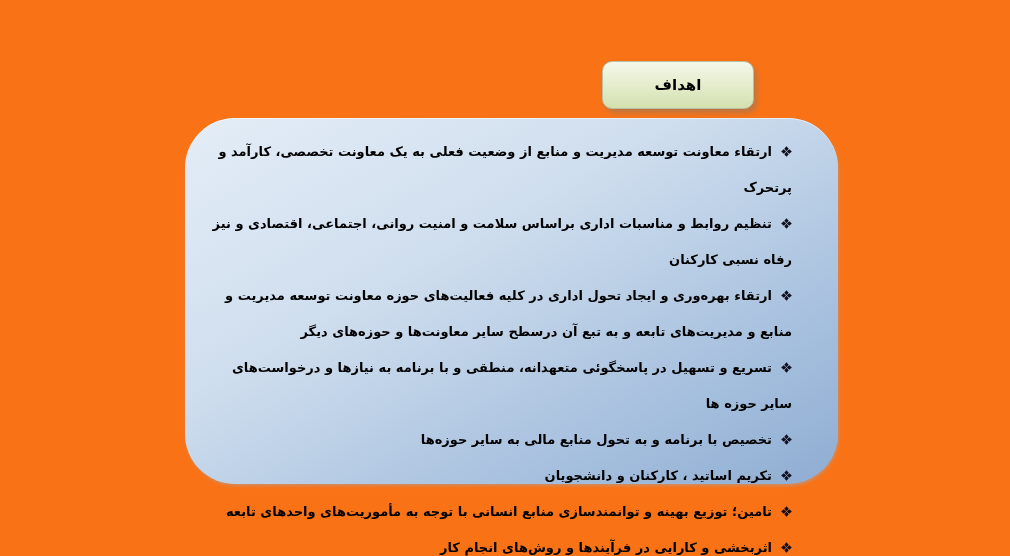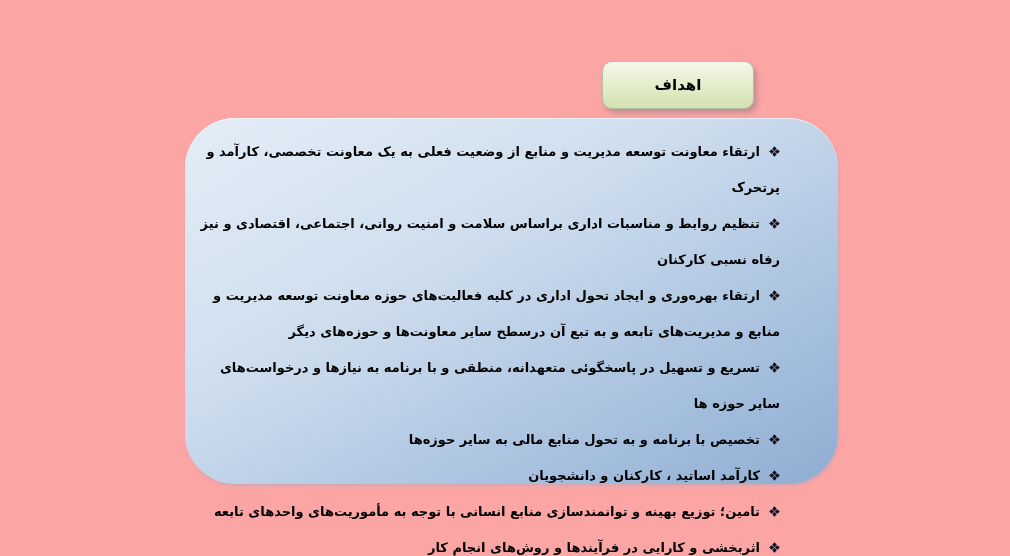--- a/index.html
+++ b/index.html
@@ -1,20 +1,20 @@
 <!DOCTYPE html>
 <html lang="fa"><head>
 <meta charset="utf-8">
 <style>
   html,body { margin:0; padding:0; }
   body { width:1010px; height:556px; background:#ffffff; font-family:"DejaVu Sans", sans-serif; }
 
   .slide {
     position:relative; width:1010px; height:556px;
-    background:#fca5a5; overflow:hidden;
+    background:#f97316; overflow:hidden;
   }
 
   .title-box {
     position:absolute; left:602px; top:61px;
     width:150px; height:46px;
     border-radius:10px;
     background:linear-gradient(to bottom, #f3f7ea 0%, #e6eecf 45%, #d3e1b0 100%);
     border:1px solid #b7bfa2;
     box-shadow:3px 4px 5px rgba(120,120,120,0.45);
     display:flex; align-items:center; justify-content:center;
@@ -24,21 +24,21 @@
     font-size:15px; font-weight:bold; color:#000000;
   }
 
   .main-box {
     position:absolute; left:185px; top:118px;
     width:653px; height:366px;
     border-radius:50px;
     background:linear-gradient(to bottom right, #e4edf7 0%, #cfdeee 38%, #a4bedd 78%, #8fadd2 100%);
     box-shadow:1px 2px 3px rgba(160,170,190,0.45), inset 0 1px 0 rgba(255,255,255,0.55);
     box-sizing:border-box;
-    padding:16px 58px 10px 14px;
+    padding:16px 46px 10px 14px;
     direction:rtl;
   }
 
   .goals-list { width:100%; }
 
   .goal-item {
     direction:rtl;
     text-align:right;
     font-size:13px;
     line-height:36px;
@@ -93,21 +93,21 @@
               <path d="M6 0.2 L8.4 3 L6 5.6 L3.6 3 Z"></path>
               <path d="M0.2 6 L3 3.6 L5.6 6 L3 8.4 Z"></path>
               <path d="M11.8 6 L9 3.6 L6.4 6 L9 8.4 Z"></path>
               <path d="M6 6.4 L8.4 9 L6 11.8 L3.6 9 Z"></path>
             </svg></span><span class="goal-text">تخصیص با برنامه و به تحول منابع مالی به سایر حوزه‌ها</span></div>
         <div class="goal-item"><span class="bullet"><svg width="11" height="11" viewBox="0 0 12 12" xmlns="http://www.w3.org/2000/svg" fill="#10101e">
               <path d="M6 0.2 L8.4 3 L6 5.6 L3.6 3 Z"></path>
               <path d="M0.2 6 L3 3.6 L5.6 6 L3 8.4 Z"></path>
               <path d="M11.8 6 L9 3.6 L6.4 6 L9 8.4 Z"></path>
               <path d="M6 6.4 L8.4 9 L6 11.8 L3.6 9 Z"></path>
-            </svg></span><span class="goal-text">کارآمد اساتید ، کارکنان و دانشجویان</span></div>
+            </svg></span><span class="goal-text">تکریم اساتید ، کارکنان و دانشجویان</span></div>
         <div class="goal-item"><span class="bullet"><svg width="11" height="11" viewBox="0 0 12 12" xmlns="http://www.w3.org/2000/svg" fill="#10101e">
               <path d="M6 0.2 L8.4 3 L6 5.6 L3.6 3 Z"></path>
               <path d="M0.2 6 L3 3.6 L5.6 6 L3 8.4 Z"></path>
               <path d="M11.8 6 L9 3.6 L6.4 6 L9 8.4 Z"></path>
               <path d="M6 6.4 L8.4 9 L6 11.8 L3.6 9 Z"></path>
             </svg></span><span class="goal-text">تامین؛ توزیع بهینه و توانمندسازی منابع انسانی با توجه به مأموریت‌های واحدهای تابعه</span></div>
         <div class="goal-item"><span class="bullet"><svg width="11" height="11" viewBox="0 0 12 12" xmlns="http://www.w3.org/2000/svg" fill="#10101e">
               <path d="M6 0.2 L8.4 3 L6 5.6 L3.6 3 Z"></path>
               <path d="M0.2 6 L3 3.6 L5.6 6 L3 8.4 Z"></path>
               <path d="M11.8 6 L9 3.6 L6.4 6 L9 8.4 Z"></path>

